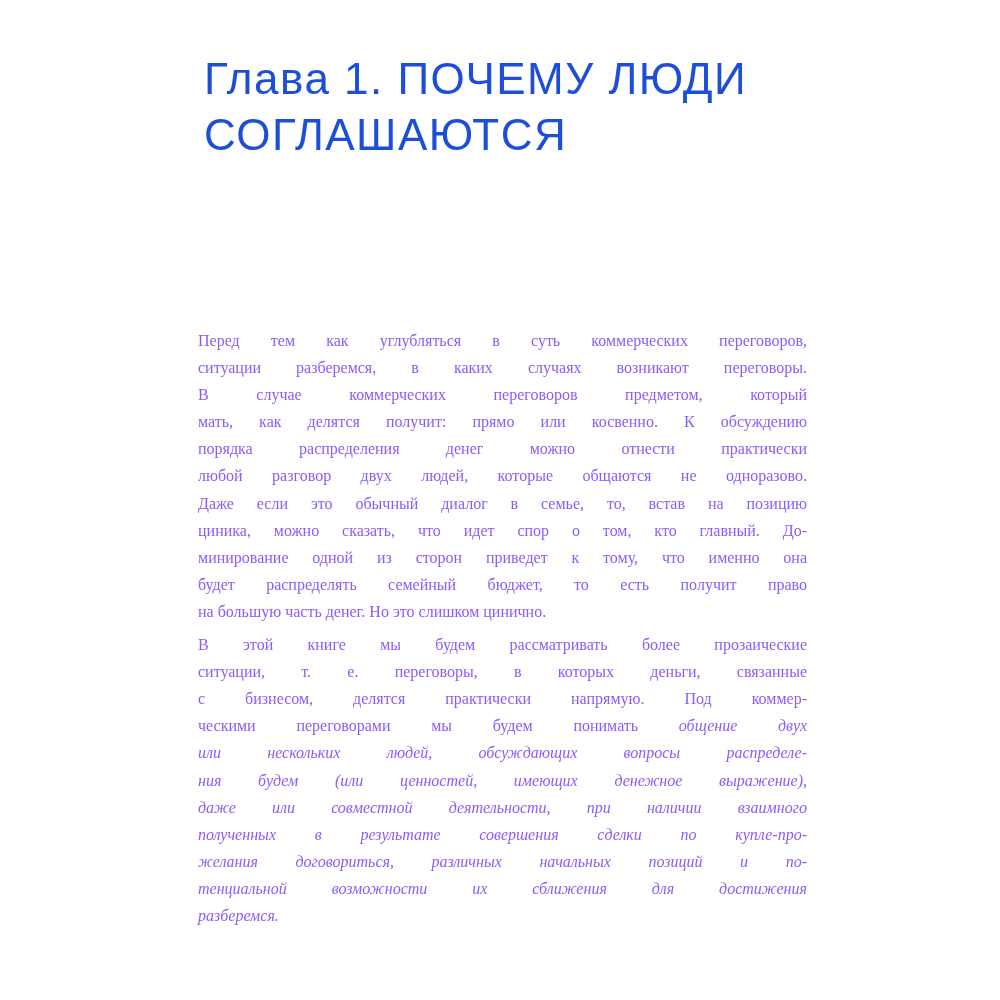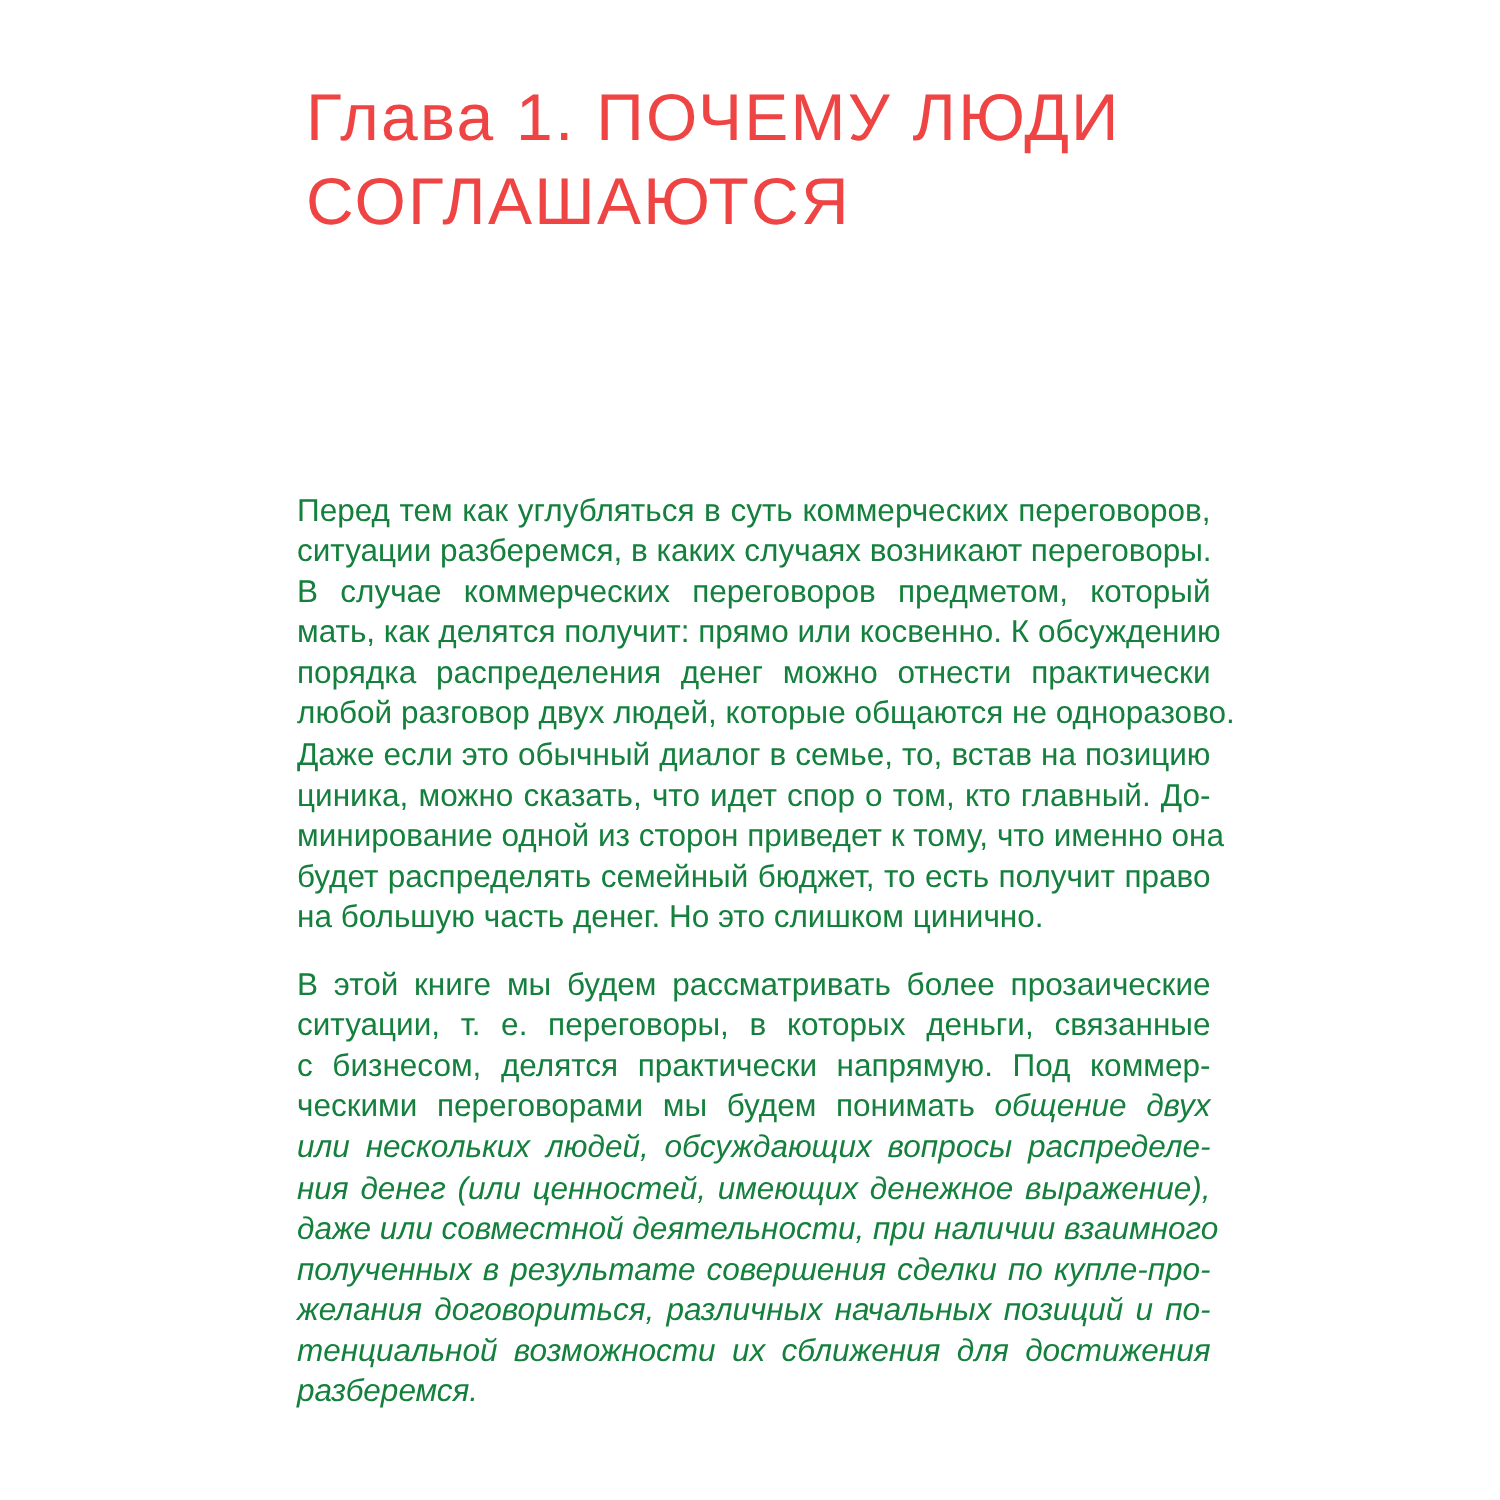--- a/index.html
+++ b/index.html
@@ -17,42 +17,42 @@
   .chapter-title {
     position: absolute;
     left: 204px;
     top: 22px;
     width: 620px;
     font-family: "Liberation Sans", "DejaVu Sans", sans-serif;
     font-weight: 300;
     font-size: 44px;
     line-height: 56px;
     letter-spacing: 1.5px;
-    color: #ef4444;
+    color: #1d4ed8;
   }
   .text-block {
     position: absolute;
     left: 198px;
     top: 327px;
     width: 609px;
-    font-family: Liberation Sans, sans-serif;
-    font-size: 21px;
+    font-family: Liberation Serif, serif;
+    font-size: 16px;
     line-height: 27.1px;
-    color: #15803d;
+    color: #8b5cf6;
   }
   .text-line {
     text-align: justify;
     text-align-last: justify;
     white-space: nowrap;
   }
   .text-line.para-last {
     text-align-last: left;
   }
   .paragraph + .paragraph {
-    margin-top: 18px;
+    margin-top: 6px;
   }
   .italic {
     font-style: italic;
   }
 </style>
 </head>
 <body>
 
 <div class="page">
 
@@ -76,21 +76,21 @@
       <div class="text-line">будет распределять семейный бюджет, то есть получит право</div>
       <div class="text-line para-last">на большую часть денег. Но это слишком цинично.</div>
     </div>
 
     <div class="paragraph">
       <div class="text-line">В этой книге мы будем рассматривать более прозаические</div>
       <div class="text-line">ситуации, т. е. переговоры, в которых деньги, связанные</div>
       <div class="text-line">с бизнесом, делятся практически напрямую. Под коммер-</div>
       <div class="text-line"><span>ческими переговорами мы будем понимать </span><span class="italic">общение двух</span></div>
       <div class="text-line italic">или нескольких людей, обсуждающих вопросы распределе-</div>
-      <div class="text-line italic">ния денег (или ценностей, имеющих денежное выражение),</div>
+      <div class="text-line italic">ния будем (или ценностей, имеющих денежное выражение),</div>
       <div class="text-line italic">даже или совместной деятельности, при наличии взаимного</div>
       <div class="text-line italic">полученных в результате совершения сделки по купле-про-</div>
       <div class="text-line italic">желания договориться, различных начальных позиций и по-</div>
       <div class="text-line italic">тенциальной возможности их сближения для достижения</div>
       <div class="text-line italic para-last">разберемся.</div>
     </div>
 
   </div>
 
 </div>

